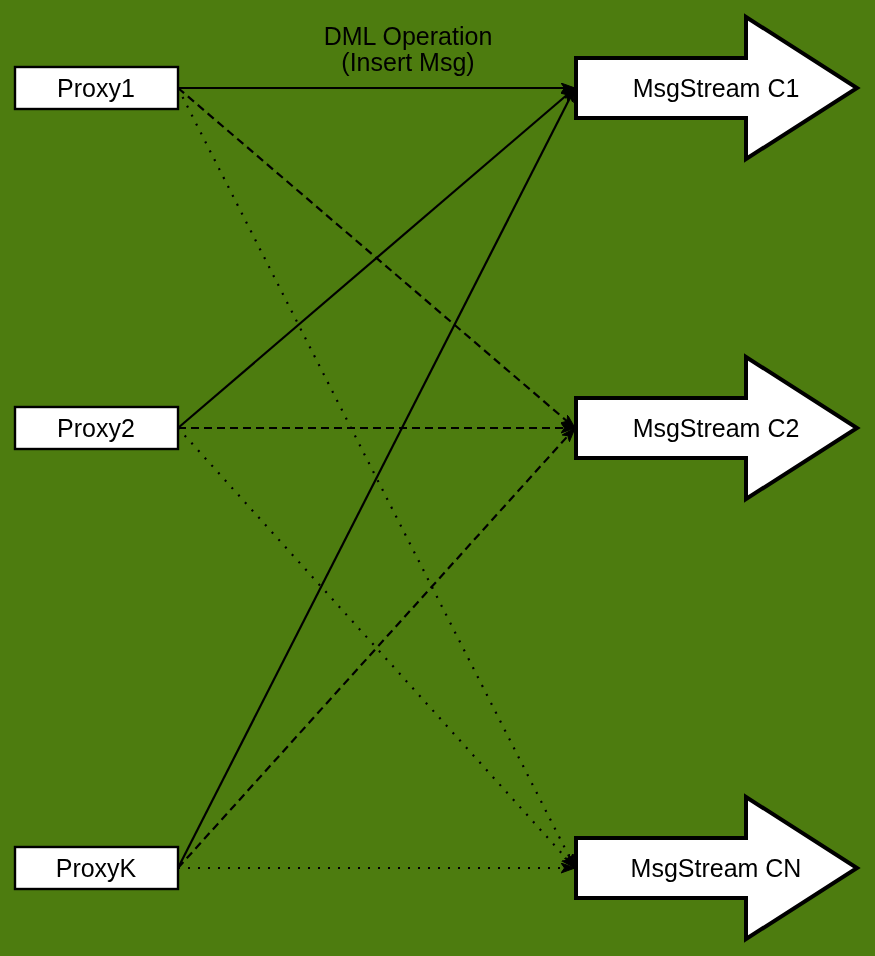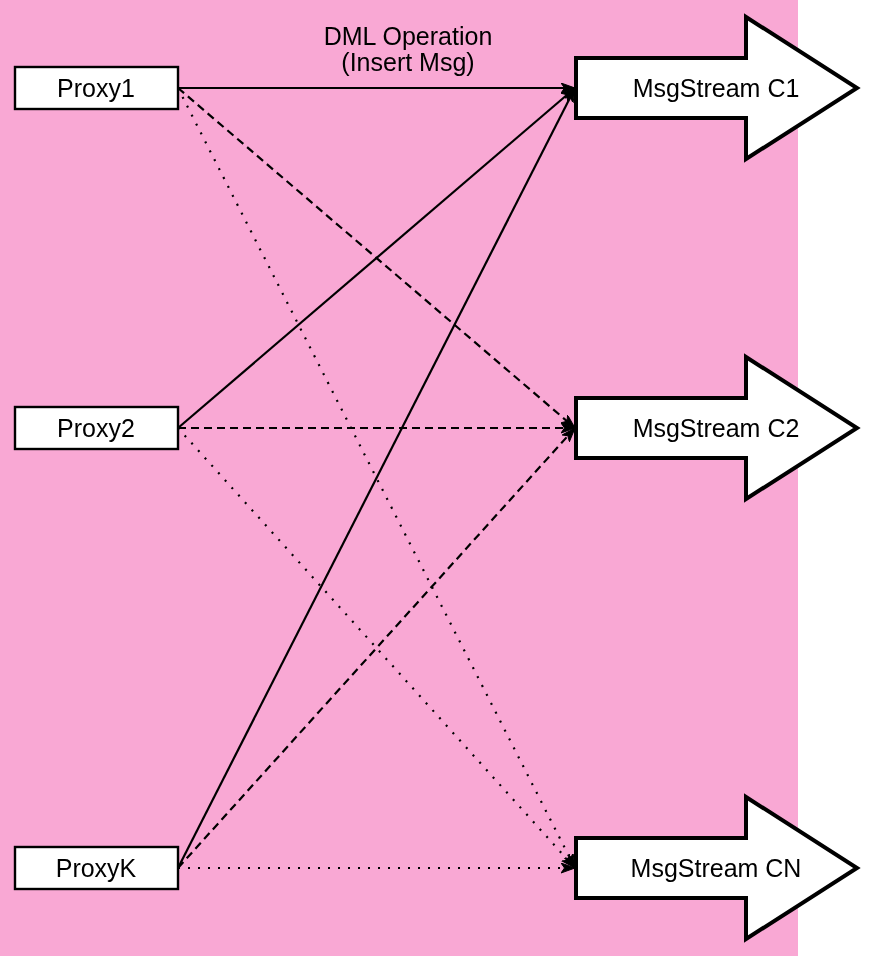--- a/index.html
+++ b/index.html
@@ -4,23 +4,23 @@
 <style>
   html, body {
     margin: 0;
     padding: 0;
     background: #ffffff;
   }
   body {
     font-family: "Liberation Sans", "DejaVu Sans", sans-serif;
   }
   .canvas-wrap {
-    width: 798px;
+    width: 875px;
     height: 956px;
-    background: #f9a8d4;
+    background: #4d7c0f;
     position: relative;
   }
   svg { display: block; }
   .edge {
     stroke: #000000;
     stroke-width: 2.2;
     fill: none;
   }
   .edge.dashed { stroke-dasharray: 8 5; }
   .edge.dotted { stroke-dasharray: 2 8; }

